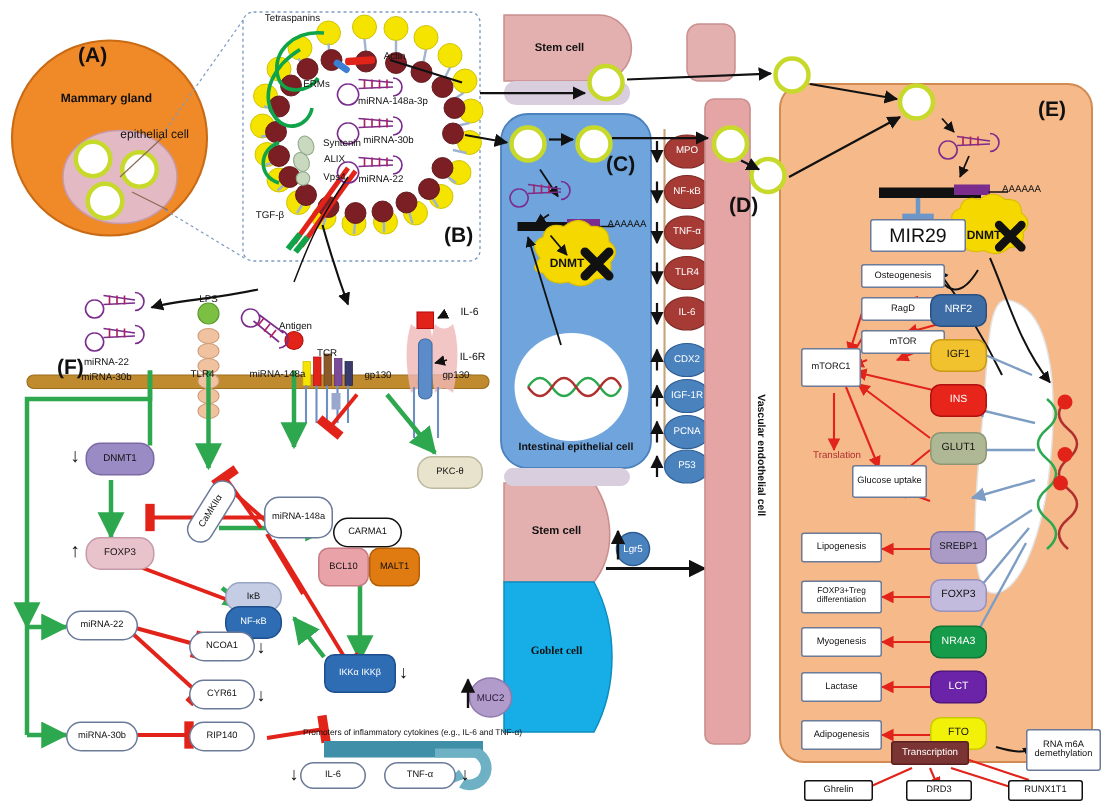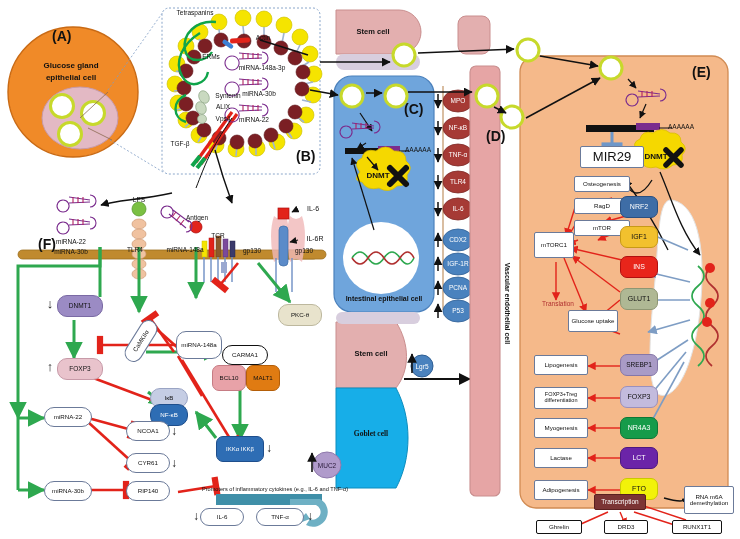--- a/index.html
+++ b/index.html
@@ -453,22 +453,22 @@
       <path d="M178,492 L216,486" marker-end="url(#barR)"></path>
     </g>
 
     <g>
       <rect x="216" y="494" width="106" height="11" fill="#3F8FA8"></rect>
       <path d="M290,499 h30 a14,14 0 0 1 -14,26 l4,-6 l-16,6 l12,-12 l4,6 a6,6 0 0 0 6,-14 h-26 z" fill="#6EB0C4"></path>
     </g>
   </svg>
 
   <div class="panelid" style="left:52px;top:28px;">(A)</div>
-  <div class="lbl" style="left:16px;top:62px;width:110px;font-size:8px;font-weight:bold;">Glucose gland</div>
-  <div class="lbl" style="left:16px;top:74px;width:110px;font-size:8px;font-weight:bold;">epithelial cell</div>
+  <div class="lbl" style="left:16px;top:62px;width:110px;font-size:8px;font-weight:bold;">Mammary gland</div>
+  <div class="lbl" style="left:16px;top:86px;width:110px;font-size:8px;font-weight:normal;text-align:right;">epithelial cell</div>
 
   <div class="panelid" style="left:296px;top:148px;">(B)</div>
   <div class="lbl" style="left:155px;top:9px;width:80px;">Tetraspanins</div>
   <div class="lbl" style="left:246px;top:34px;width:34px;">Actin</div>
   <div class="lbl" style="left:196px;top:53px;width:30px;">ERMs</div>
   <div class="lbl" style="left:208px;top:92px;width:40px;">Syntenin</div>
   <div class="lbl" style="left:208px;top:103px;width:30px;">ALIX</div>
   <div class="lbl" style="left:208px;top:115px;width:30px;">Vps4</div>
   <div class="lbl" style="left:166px;top:140px;width:28px;">TGF-β</div>
   <div class="lbl" style="left:226px;top:64px;width:72px;">miRNA-148a-3p</div>

